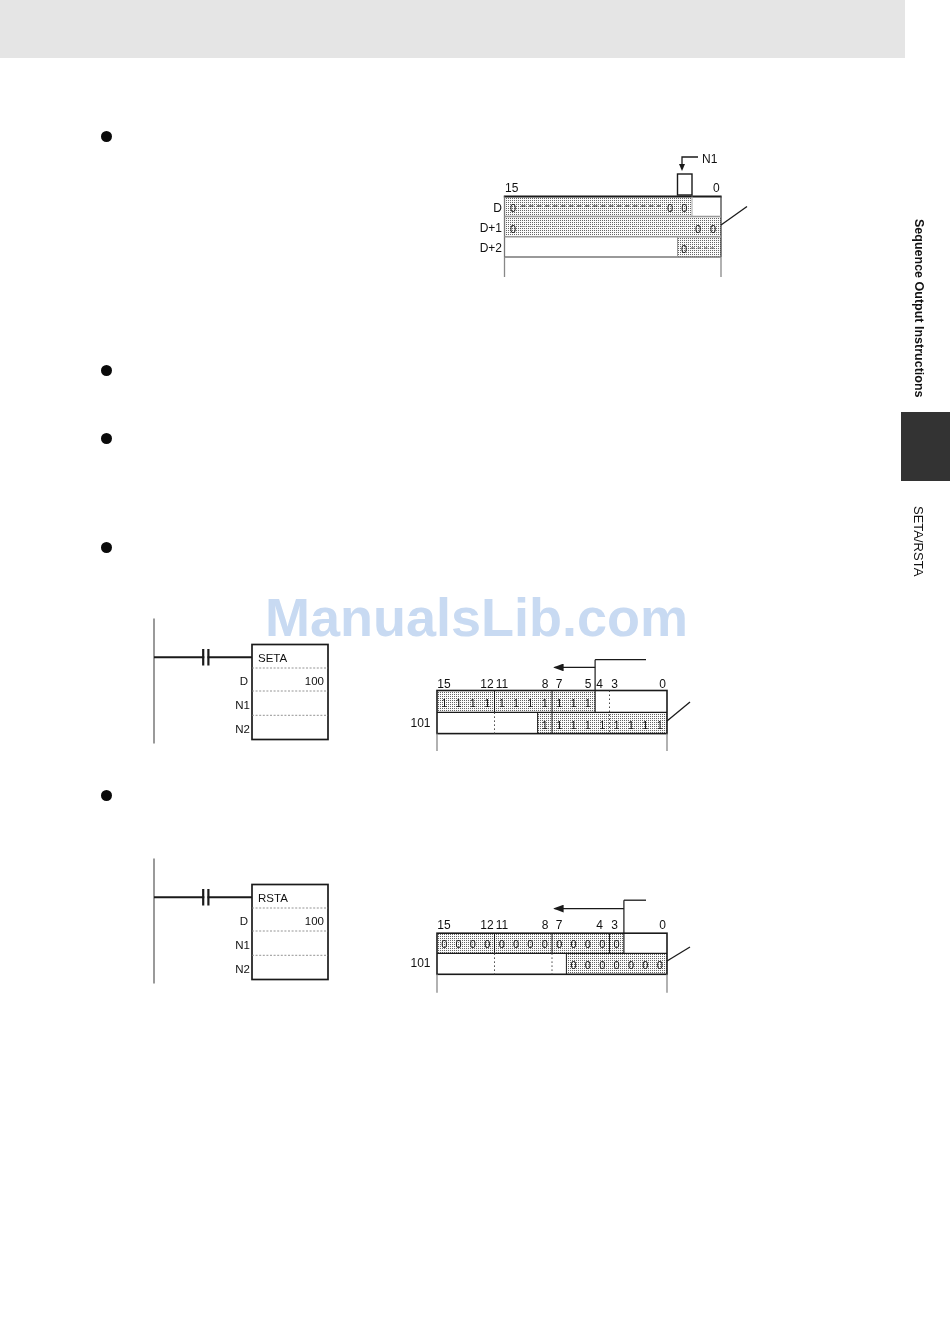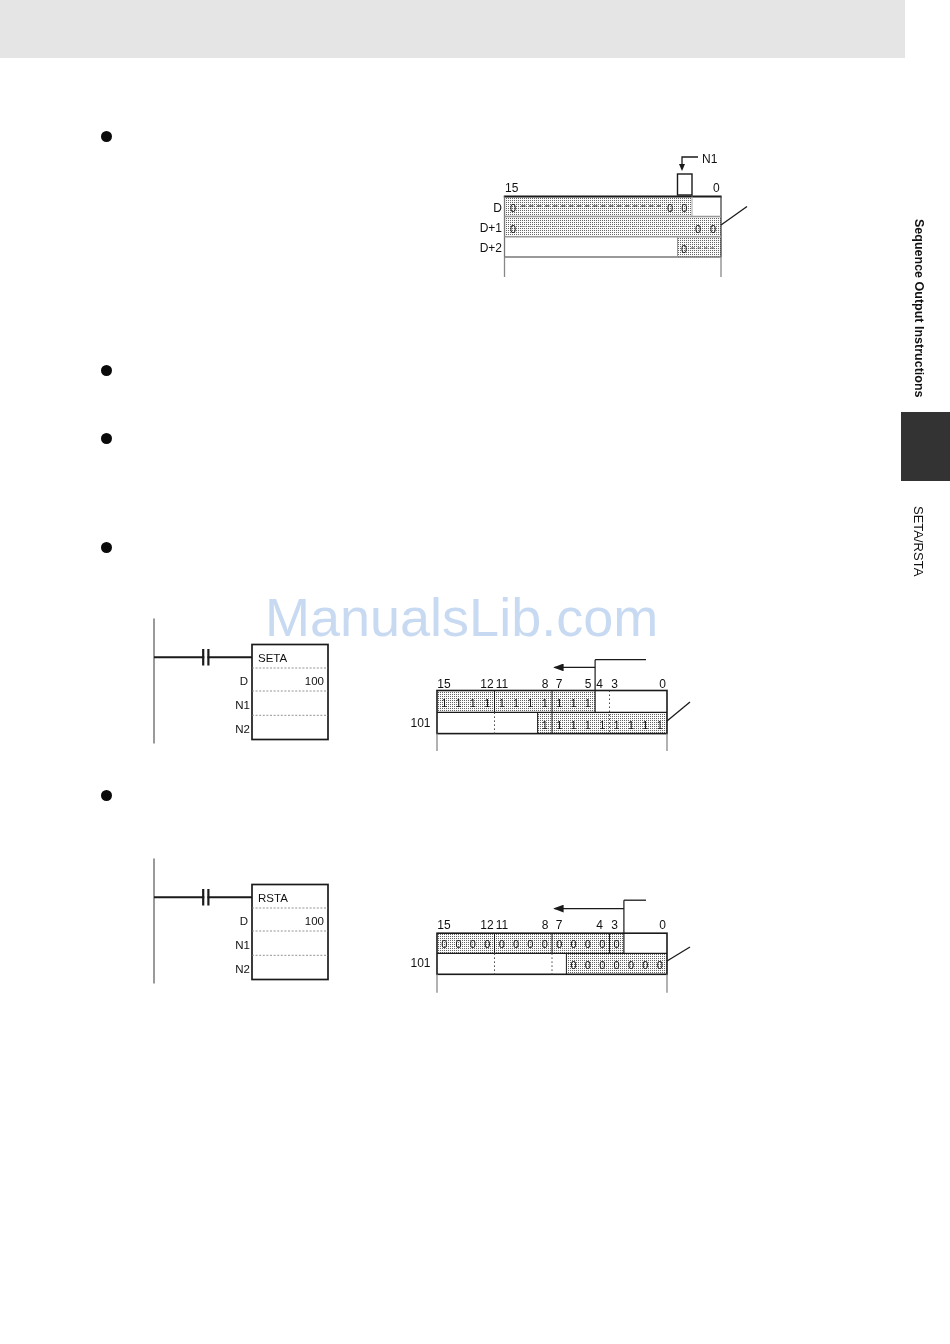--- a/index.html
+++ b/index.html
@@ -16,21 +16,21 @@
   <div class="abs" style="left:101px;top:131px;width:11px;height:11px;border-radius:50%;background:#0a0a0a;"></div>
 
   <div class="abs" style="left:101px;top:365px;width:11px;height:11px;border-radius:50%;background:#0a0a0a;"></div>
 
   <div class="abs" style="left:101px;top:433px;width:11px;height:11px;border-radius:50%;background:#0a0a0a;"></div>
 
   <div class="abs" style="left:101px;top:542px;width:11px;height:11px;border-radius:50%;background:#0a0a0a;"></div>
 
   <div class="abs" style="left:101px;top:790px;width:11px;height:11px;border-radius:50%;background:#0a0a0a;"></div>
 
-  <div class="abs" style="left:265px;top:586px;width:420px;color:#c8daf2;font-weight:normal;
+  <div class="abs" style="left:265px;top:586px;width:420px;color:#c8daf2;font-weight:bold;
        font-size:54px;letter-spacing:0px;white-space:nowrap;">ManualsLib.com</div>
 
   <div class="abs" style="left:912px;top:219px;width:14px;height:172px;">
     <div style="position:absolute;left:0;top:0;transform-origin:0 0;transform:rotate(90deg) translateY(-14px);
          font-size:12.5px;font-weight:bold;white-space:nowrap;color:#111;">Sequence Output Instructions</div>
   </div>
 
   <div class="abs" style="left:901px;top:412px;width:49px;height:69px;background:#333;"></div>
 
   <div class="abs" style="left:912px;top:506px;width:14px;height:68px;">

